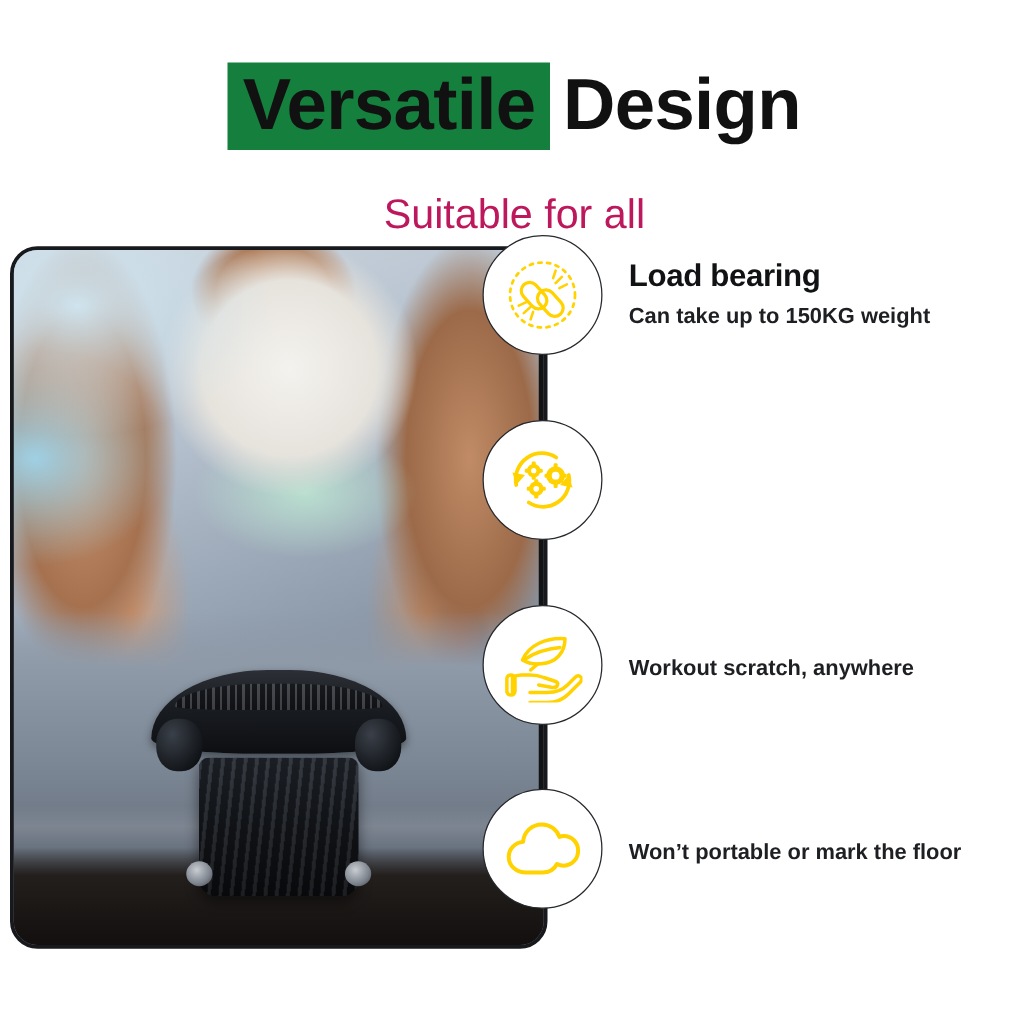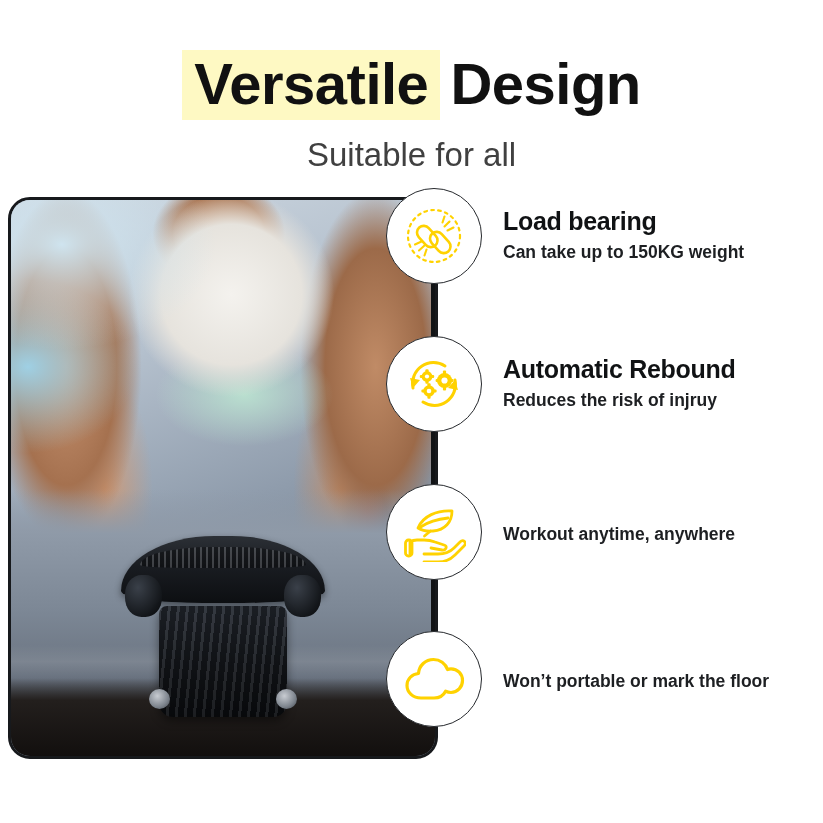--- a/index.html
+++ b/index.html
@@ -32,37 +32,37 @@
     display: block;
     white-space: nowrap;
     font-size: 58px;
     font-weight: bold;
     line-height: 1.04;
     letter-spacing: -0.5px;
     color: #111111;
   }
   .title-highlight {
     display: inline-block;
-    background: #fef9c3;
+    background: #15803d;
     color: #111111;
     padding: 4px 12px 6px 12px;
     margin-right: 4px;
   }
   .title-plain {
     display: inline-block;
     color: #111111;
     padding-left: 6px;
     margin-top: 24px;
   }
   .subtitle {
     display: block;
-    margin-top: 16px;
+    margin-top: 32px;
     font-size: 33px;
     font-weight: 400;
-    color: #404040;
+    color: #be185d;
     letter-spacing: 0px;
   }
 
   
   .photo-frame {
     position: absolute;
     left: 8px;
     top: 197px;
     width: 424px;
     height: 556px;
@@ -313,41 +313,37 @@
               <rect x="18.4" y="36.4" width="4.4" height="3.2" rx="1"></rect>
               <rect x="29.2" y="36.4" width="4.4" height="3.2" rx="1"></rect>
               <rect x="39.9" y="17.6" width="3.2" height="4.6" rx="1"></rect>
               <rect x="39.9" y="32.8" width="3.2" height="4.6" rx="1"></rect>
               <rect x="32.6" y="25.9" width="4.6" height="3.2" rx="1"></rect>
               <rect x="45.8" y="25.9" width="4.6" height="3.2" rx="1"></rect>
             </g>
           </svg>
         </span>
       </div>
-      <div class="feature-text">
-        <span class="feature-title">Automatic Rebound</span>
-        <span class="feature-desc">Reduces the risk of injruy</span>
-      </div>
     </div>
 
     <div class="feature feature-3">
       <div class="icon-badge">
         <span>
           <svg width="64" height="60" viewBox="0 0 64 60" fill="none" stroke="#FFD200" stroke-width="2.8" stroke-linecap="round" stroke-linejoin="round">
             <path d="M16 26 C21 14 35 8 50 9 C50 20 43 28 31 29 C25 29.5 20 28.5 16 26 Z"></path>
             <path d="M18.5 25 C26 20 36 17 46 16"></path>
             <path d="M28.5 29 L22.5 34"></path>
             <path d="M8 40 l0 12 M8 40 q3-2 7-2 l7 0 q6 0 11 2 l9 3 q3 1 2 3 -1 2.5-4 2 l-11-2"></path>
             <path d="M22 52 l14 0 q10 0 16-6 l6-6 q2.5-2.5 4.5-.5 2 2-.5 4.5 l-9 9 q-7 7-17 7 l-14 0"></path>
             <rect x="3.5" y="38" width="6.5" height="16" rx="3"></rect>
           </svg>
         </span>
       </div>
       <div class="feature-text">
-        <span class="feature-desc">Workout anytime, anywhere</span>
+        <span class="feature-desc">Workout scratch, anywhere</span>
       </div>
     </div>
 
     <div class="feature feature-4">
       <div class="icon-badge">
         <span>
           <svg width="62" height="52" viewBox="0 0 62 52" fill="none">
             <path d="M18 45 C10 45 4 39.5 4 32.5 C4 26 9 21 15.5 20.5
                      C16 12.5 22.5 6.5 30.5 6.5 C37 6.5 42.5 10.5 44.5 16.5
                      C45.5 16 46.8 15.8 48 15.8 C54.5 15.8 59.5 21 59.5 27.5

